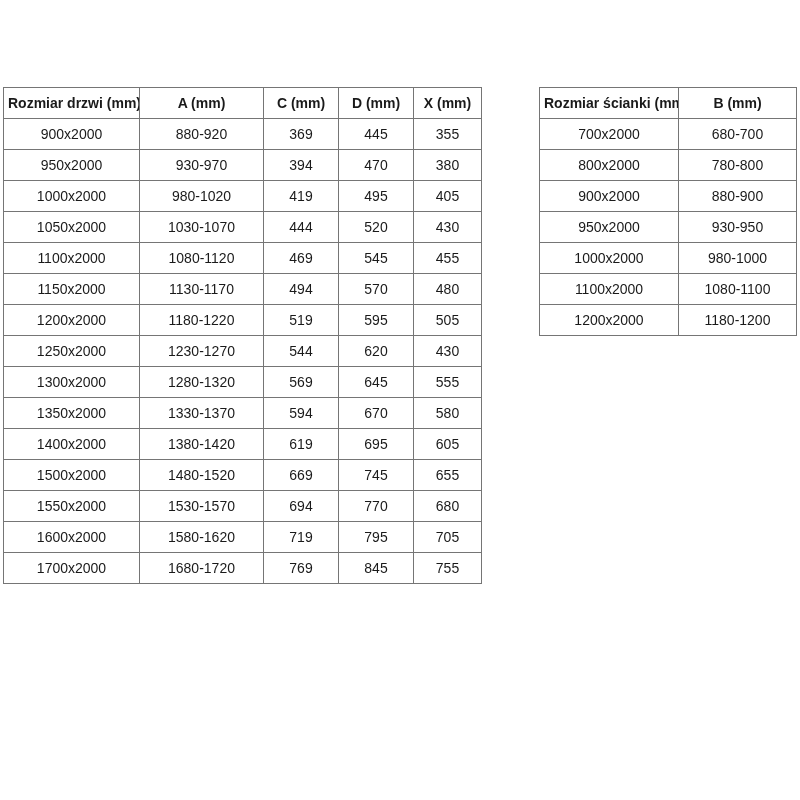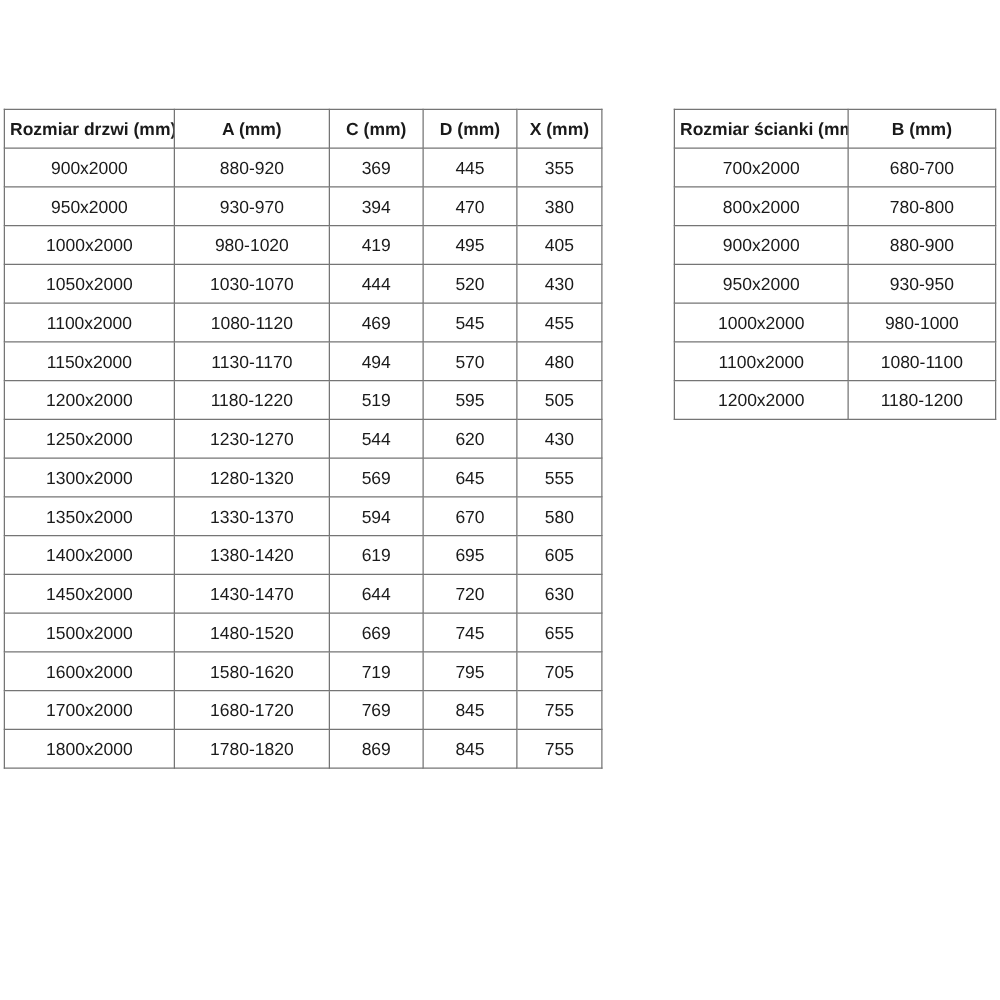--- a/index.html
+++ b/index.html
@@ -129,51 +129,44 @@
           <td>580</td>
         </tr>
         <tr>
           <td>1400x2000</td>
           <td>1380-1420</td>
           <td>619</td>
           <td>695</td>
           <td>605</td>
         </tr>
         <tr>
-          <td>1450x2000</td>
-          <td>1430-1470</td>
-          <td>644</td>
-          <td>720</td>
-          <td>630</td>
-        </tr>
-        <tr>
           <td>1500x2000</td>
           <td>1480-1520</td>
           <td>669</td>
           <td>745</td>
           <td>655</td>
         </tr>
         <tr>
+          <td>1550x2000</td>
+          <td>1530-1570</td>
+          <td>694</td>
+          <td>770</td>
+          <td>680</td>
+        </tr>
+        <tr>
           <td>1600x2000</td>
           <td>1580-1620</td>
           <td>719</td>
           <td>795</td>
           <td>705</td>
         </tr>
         <tr>
           <td>1700x2000</td>
           <td>1680-1720</td>
           <td>769</td>
-          <td>845</td>
-          <td>755</td>
-        </tr>
-        <tr>
-          <td>1800x2000</td>
-          <td>1780-1820</td>
-          <td>869</td>
           <td>845</td>
           <td>755</td>
         </tr>
       </tbody>
     </table>
   <table class="spec" id="wall-table">
       <colgroup>
         <col style="width: 139px;">
         <col style="width: 118px;">
       </colgroup>

